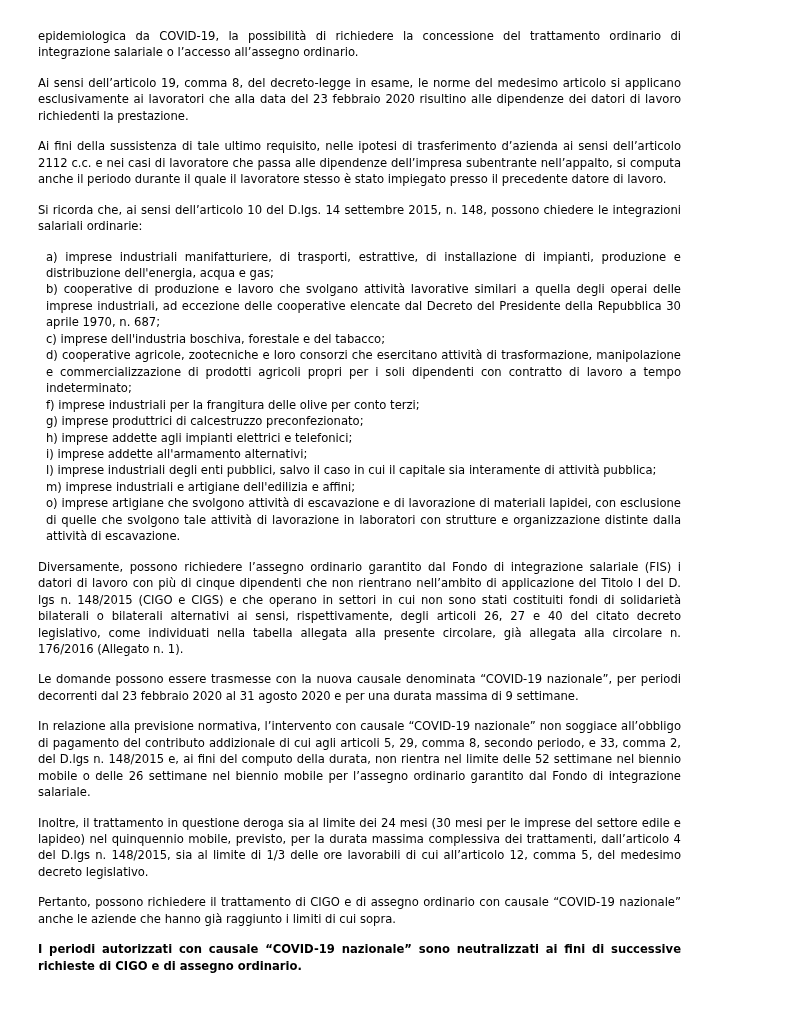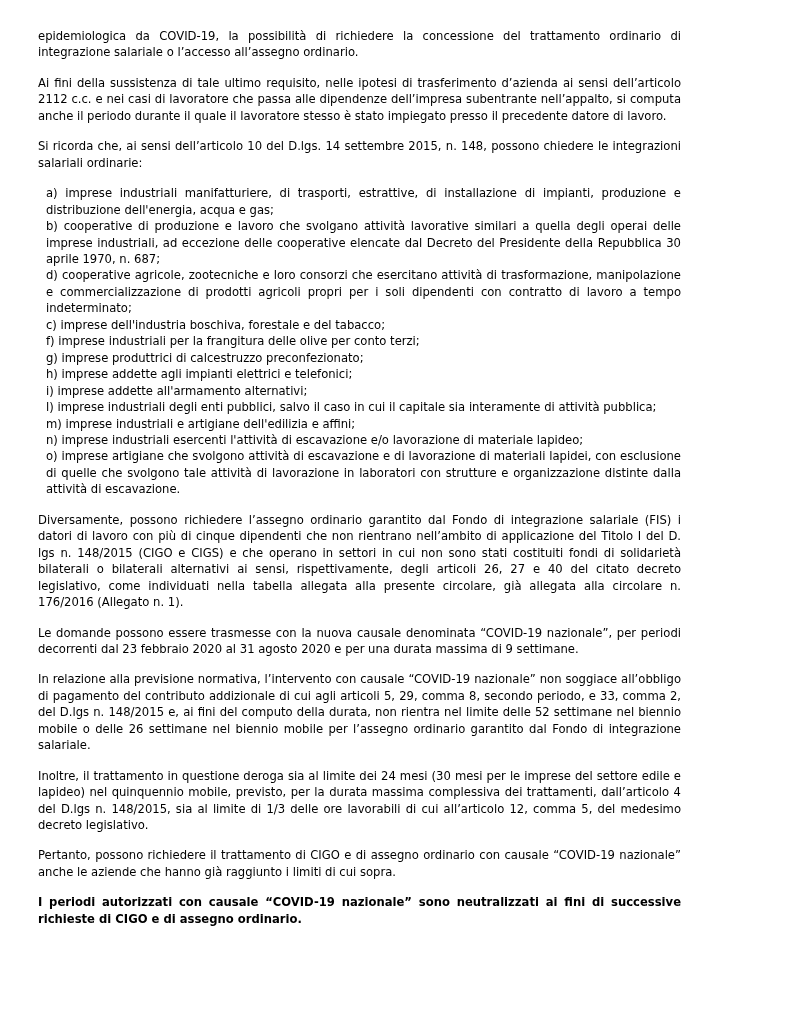--- a/index.html
+++ b/index.html
@@ -42,35 +42,35 @@
     text-align: justify;
   }
 </style>
 </head>
 <body>
 
 <div class="page">
   <div class="doc">
 
     <p class="para">epidemiologica da COVID-19, la possibilità di richiedere la concessione del trattamento ordinario di integrazione salariale o l’accesso all’assegno ordinario.</p>
+    <p class="para">Ai sensi dell’articolo 19, comma 8, del decreto-legge in esame, le norme del medesimo articolo si applicano esclusivamente ai lavoratori che alla data del 23 febbraio 2020 risultino alle dipendenze dei datori di lavoro richiedenti la prestazione.</p>
     <p class="para">Ai fini della sussistenza di tale ultimo requisito, nelle ipotesi di trasferimento d’azienda ai sensi dell’articolo 2112 c.c. e nei casi di lavoratore che passa alle dipendenze dell’impresa subentrante nell’appalto, si computa anche il periodo durante il quale il lavoratore stesso è stato impiegato presso il precedente datore di lavoro.</p>
     <p class="para">Si ricorda che, ai sensi dell’articolo 10 del D.lgs. 14 settembre 2015, n. 148, possono chiedere le integrazioni salariali ordinarie:</p>
 
     <div class="list-block">
       <p class="list-item">a) imprese industriali manifatturiere, di trasporti, estrattive, di installazione di impianti, produzione e distribuzione dell'energia, acqua e gas;</p>
       <p class="list-item">b) cooperative di produzione e lavoro che svolgano attività lavorative similari a quella degli operai delle imprese industriali, ad eccezione delle cooperative elencate dal Decreto del Presidente della Repubblica 30 aprile 1970, n. 687;</p>
+      <p class="list-item">c) imprese dell'industria boschiva, forestale e del tabacco;</p>
       <p class="list-item">d) cooperative agricole, zootecniche e loro consorzi che esercitano attività di trasformazione, manipolazione e commercializzazione di prodotti agricoli propri per i soli dipendenti con contratto di lavoro a tempo indeterminato;</p>
-      <p class="list-item">c) imprese dell'industria boschiva, forestale e del tabacco;</p>
       <p class="list-item">f) imprese industriali per la frangitura delle olive per conto terzi;</p>
       <p class="list-item">g) imprese produttrici di calcestruzzo preconfezionato;</p>
       <p class="list-item">h) imprese addette agli impianti elettrici e telefonici;</p>
       <p class="list-item">i) imprese addette all'armamento alternativi;</p>
       <p class="list-item">l) imprese industriali degli enti pubblici, salvo il caso in cui il capitale sia interamente di attività pubblica;</p>
       <p class="list-item">m) imprese industriali e artigiane dell'edilizia e affini;</p>
-      <p class="list-item">n) imprese industriali esercenti l'attività di escavazione e/o lavorazione di materiale lapideo;</p>
       <p class="list-item">o) imprese artigiane che svolgono attività di escavazione e di lavorazione di materiali lapidei, con esclusione di quelle che svolgono tale attività di lavorazione in laboratori con strutture e organizzazione distinte dalla attività di escavazione.</p>
       <p class="list-item"></p>
     </div>
 
     <p class="para">Diversamente, possono richiedere l’assegno ordinario garantito dal Fondo di integrazione salariale (FIS) i datori di lavoro con più di cinque dipendenti che non rientrano nell’ambito di applicazione del Titolo I del D. lgs n. 148/2015 (CIGO e CIGS) e che operano in settori in cui non sono stati costituiti fondi di solidarietà bilaterali o bilaterali alternativi ai sensi, rispettivamente, degli articoli 26, 27 e 40 del citato decreto legislativo, come individuati nella tabella allegata alla presente circolare, già allegata alla circolare n. 176/2016 (Allegato n. 1).</p>
     <p class="para">Le domande possono essere trasmesse con la nuova causale denominata “COVID-19 nazionale”, per periodi decorrenti dal 23 febbraio 2020 al 31 agosto 2020 e per una durata massima di 9 settimane.</p>
     <p class="para">In relazione alla previsione normativa, l’intervento con causale “COVID-19 nazionale” non soggiace all’obbligo di pagamento del contributo addizionale di cui agli articoli 5, 29, comma 8, secondo periodo, e 33, comma 2, del D.lgs n. 148/2015 e, ai fini del computo della durata, non rientra nel limite delle 52 settimane nel biennio mobile o delle 26 settimane nel biennio mobile per l’assegno ordinario garantito dal Fondo di integrazione salariale.</p>
     <p class="para">Inoltre, il trattamento in questione deroga sia al limite dei 24 mesi (30 mesi per le imprese del settore edile e lapideo) nel quinquennio mobile, previsto, per la durata massima complessiva dei trattamenti, dall’articolo 4 del D.lgs n. 148/2015, sia al limite di 1/3 delle ore lavorabili di cui all’articolo 12, comma 5, del medesimo decreto legislativo.</p>
     <p class="para">Pertanto, possono richiedere il trattamento di CIGO e di assegno ordinario con causale “COVID-19 nazionale” anche le aziende che hanno già raggiunto i limiti di cui sopra.</p>
     <p class="para tight">I periodi autorizzati con causale “COVID-19 nazionale” sono neutralizzati ai fini di successive richieste di CIGO e di assegno ordinario.</p>

